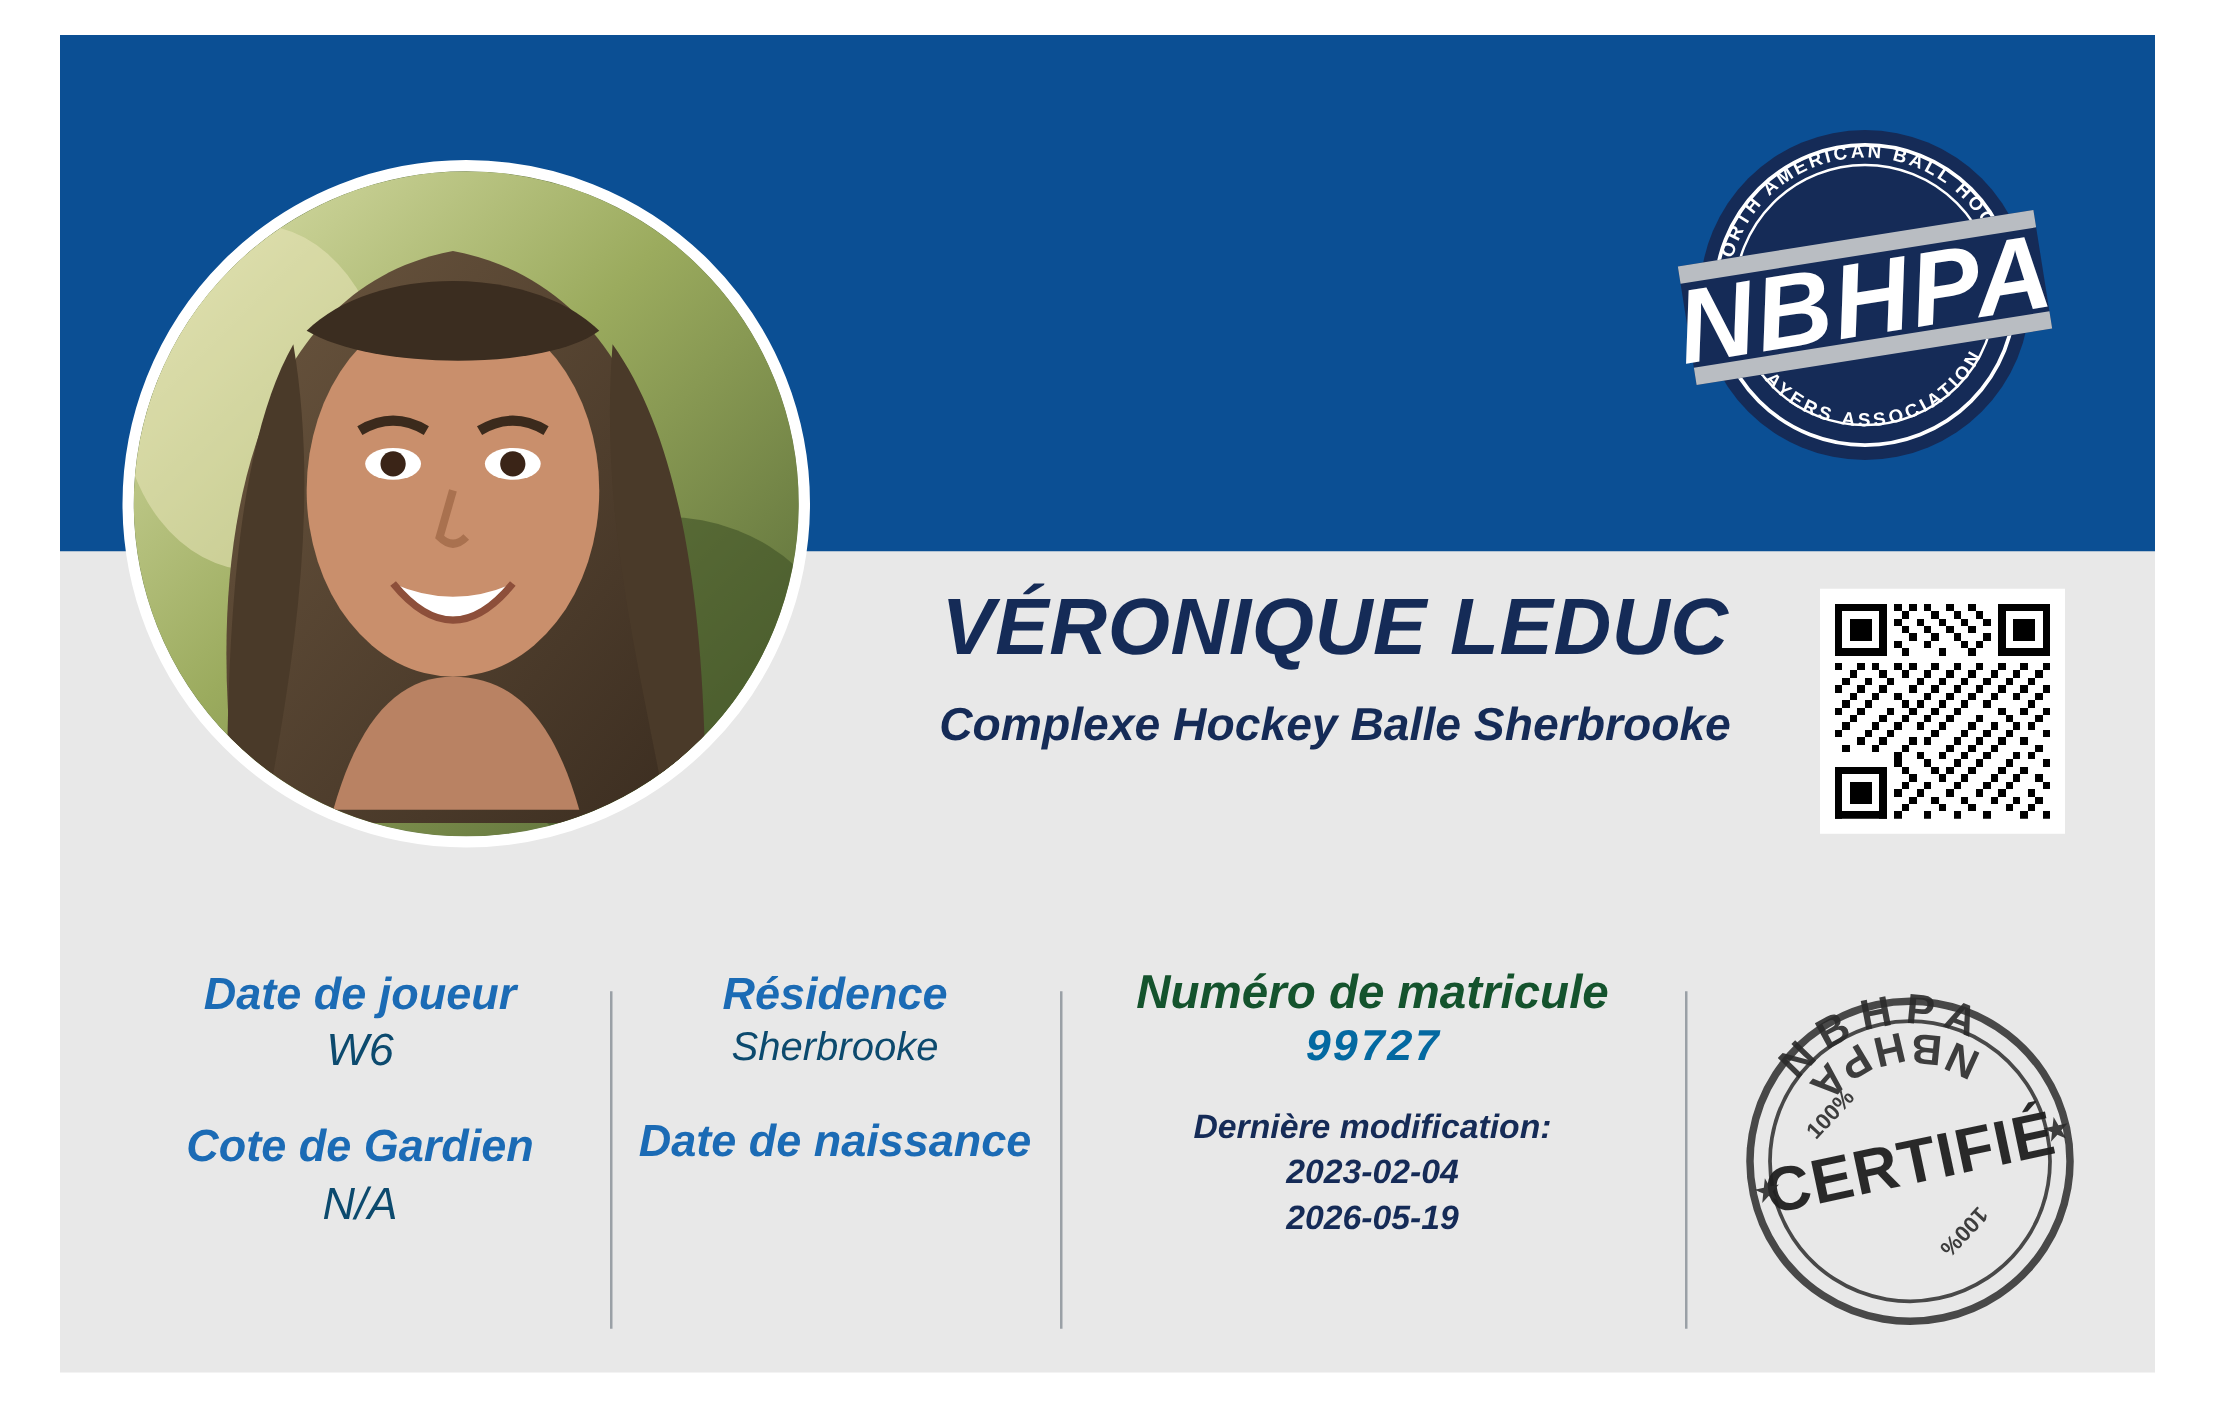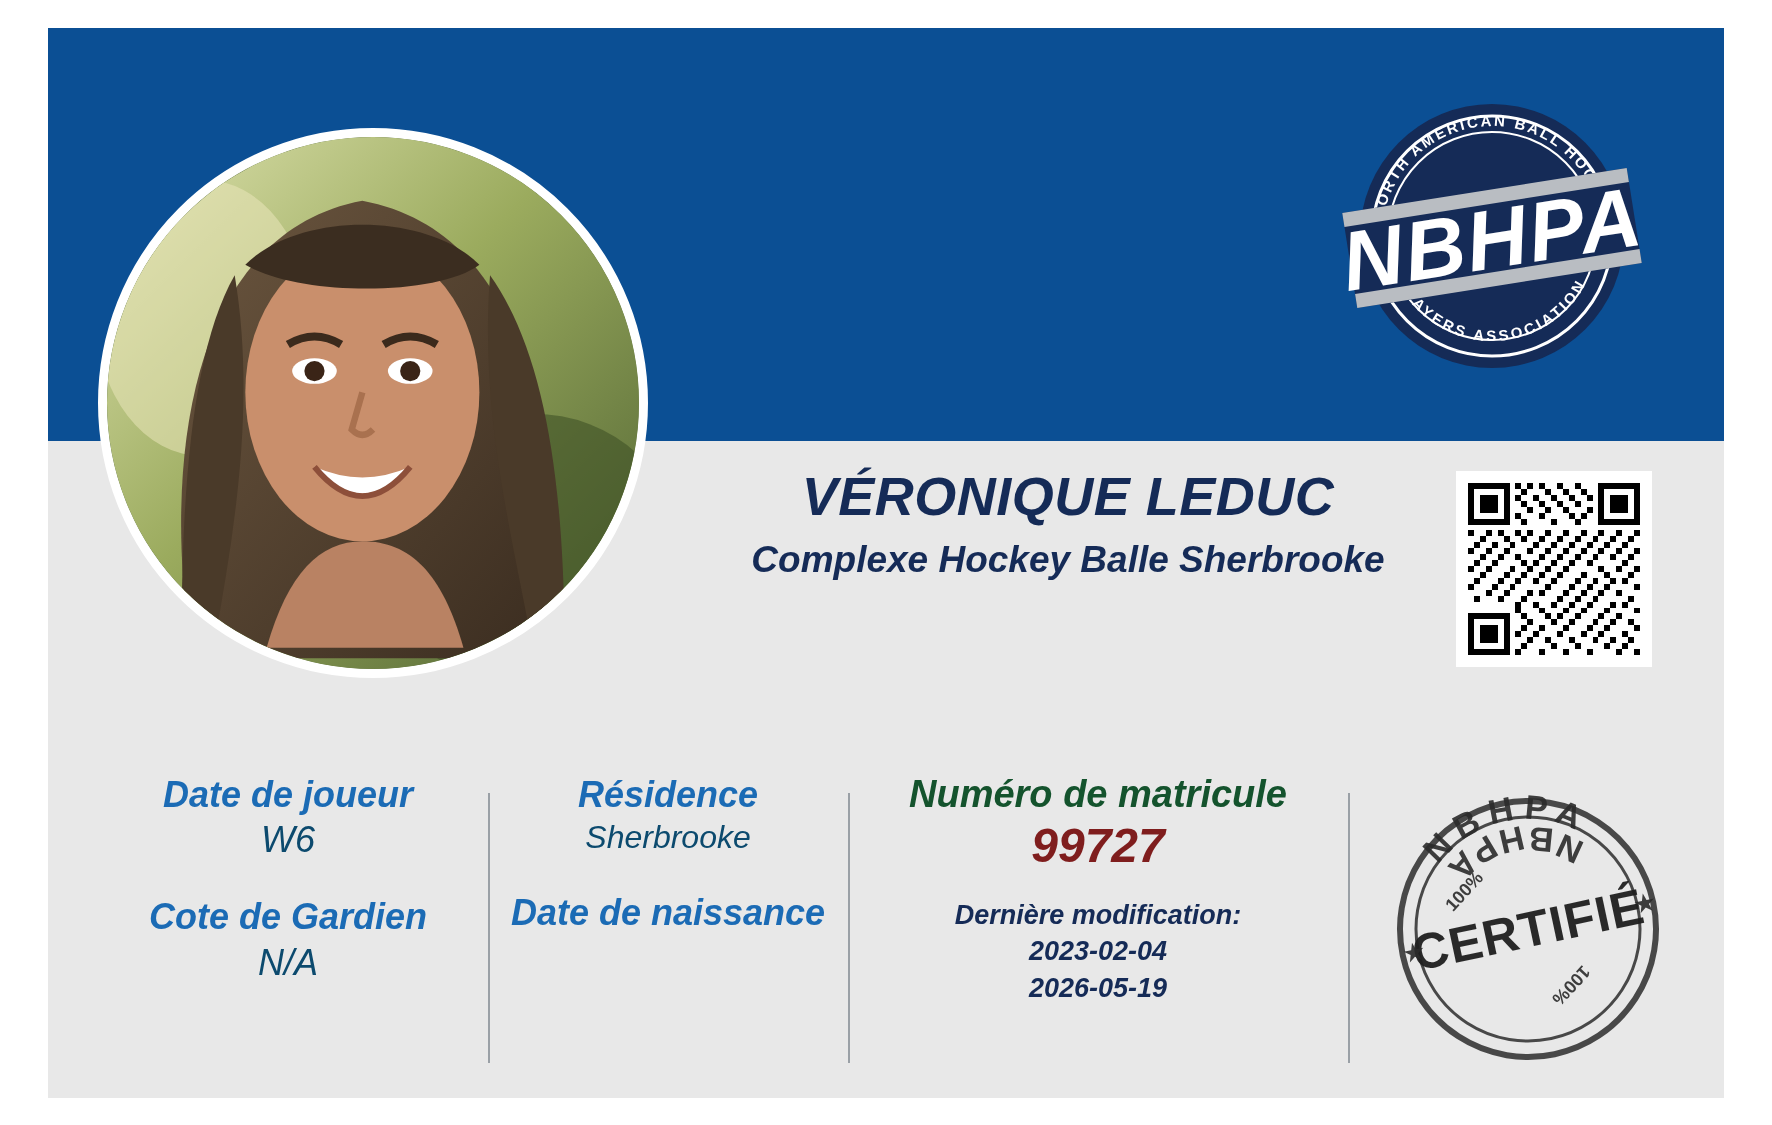--- a/index.html
+++ b/index.html
@@ -67,30 +67,30 @@
 
   
   .name-block {
     position: absolute;
     left: 640px;
     top: 440px;
     width: 760px;
     text-align: center;
   }
   .player-name {
-    font-size: 54px;
+    font-size: 64px;
     font-weight: bold;
     font-style: italic;
     color: #152b57;
     letter-spacing: 0.5px;
     line-height: 1.05;
     white-space: nowrap;
   }
   .player-club {
-    margin-top: 14px;
+    margin-top: 24px;
     font-size: 37px;
     font-weight: bold;
     font-style: italic;
     color: #152b57;
     white-space: nowrap;
   }
 
   
   .qr {
     position: absolute;
@@ -150,25 +150,26 @@
   .val.small { font-size: 32px; }
   .row-gap { height: 34px; }
 
   .matricule-lbl {
     font-size: 38px;
     font-weight: bold;
     font-style: italic;
     color: #14532d;
   }
   .matricule-val {
-    font-size: 48px;
+    font-size: 36px;
     font-weight: bold;
     font-style: italic;
-    color: #7f1d1d;
+    color: #0369a1;
     margin-top: 2px;
+    font-family: Liberation Mono, monospace;
   }
   .meta {
     margin-top: 24px;
     font-size: 27px;
     font-weight: bold;
     font-style: italic;
     color: #152b57;
     line-height: 1.35;
   }
 

